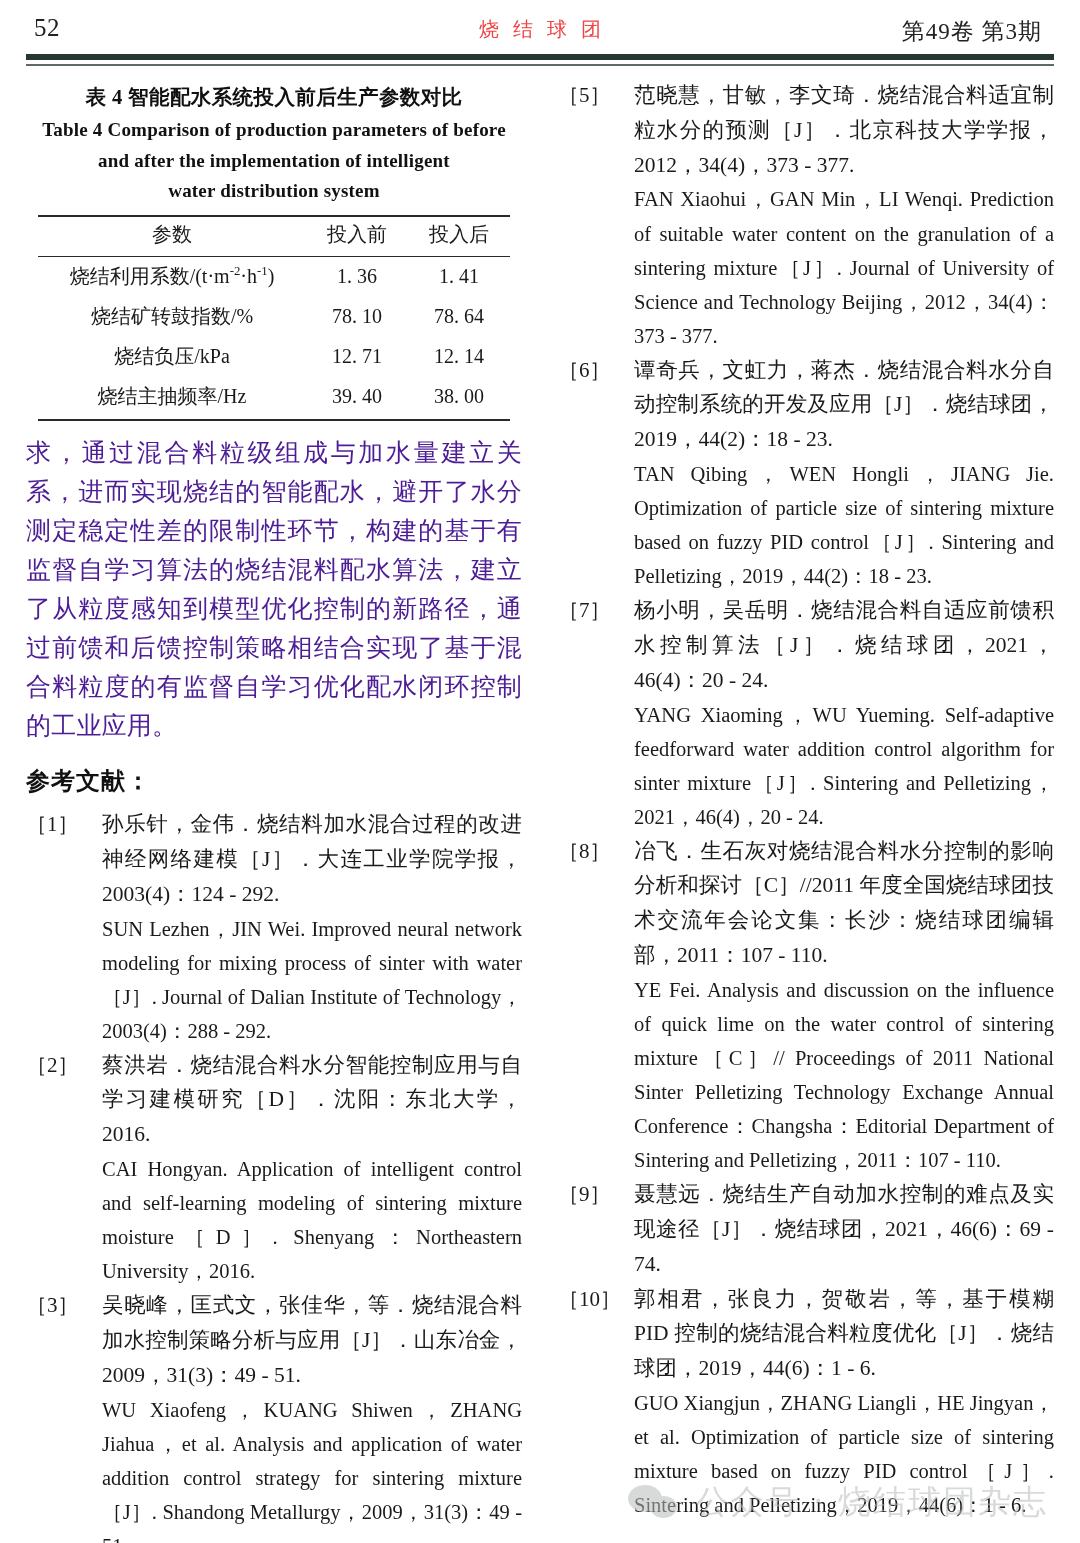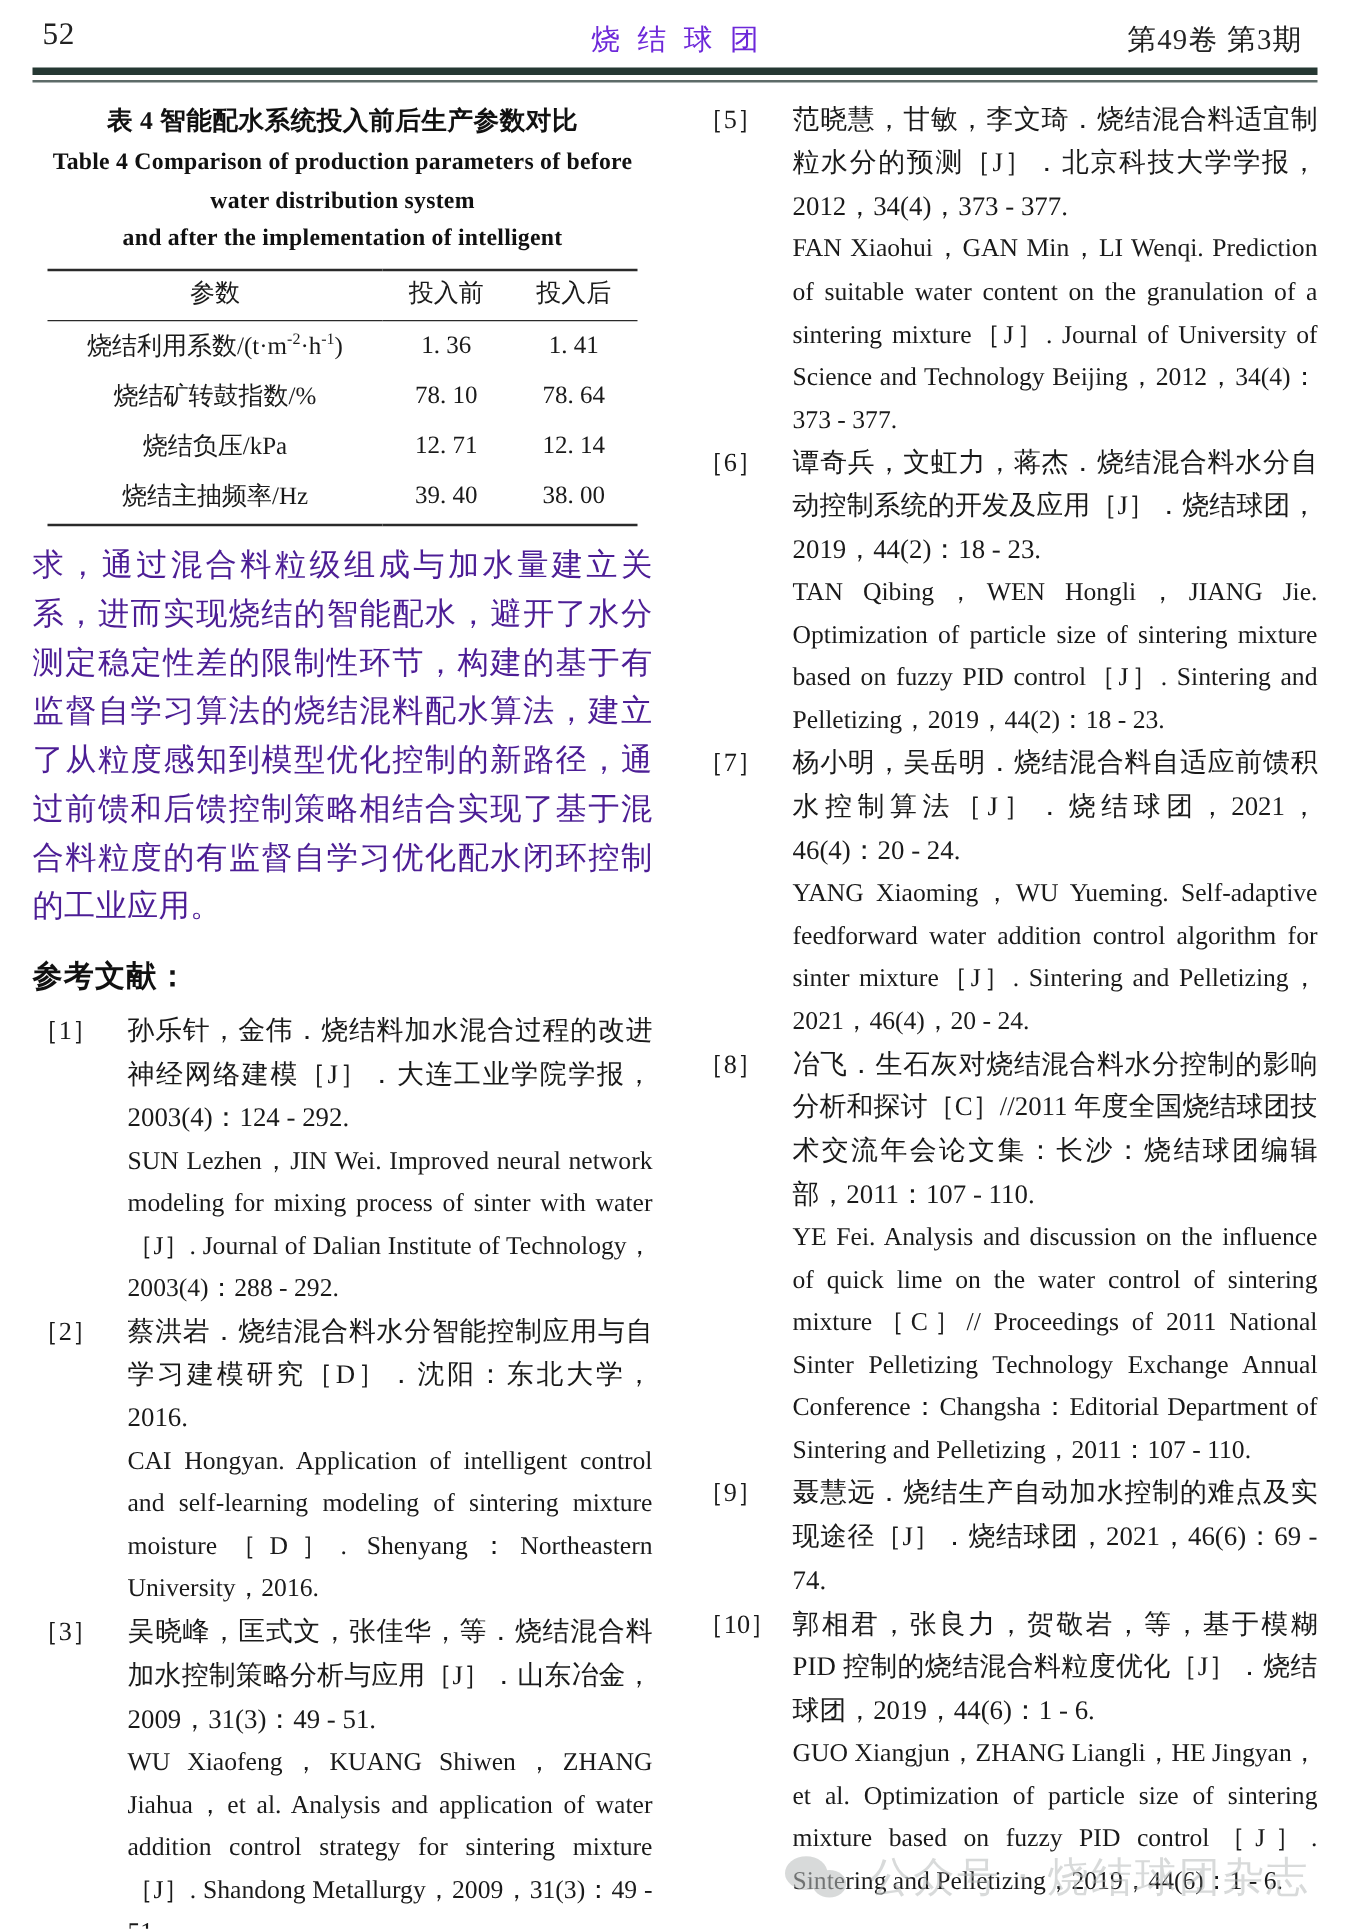--- a/index.html
+++ b/index.html
@@ -31,24 +31,24 @@
     font-size: 25px;
     letter-spacing: 0.5px;
     color: #222;
   }
   .rh-journal {
     position: absolute;
     left: 0;
     right: 0;
     top: 2px;
     text-align: center;
-    font-size: 23px;
+    font-size: 20px;
     letter-spacing: 14px;
     padding-left: 14px;
-    color: #6d28d9;
+    color: #ef4444;
   }
   .rh-issue {
     position: absolute;
     right: 12px;
     top: 2px;
     font-size: 23px;
     color: #222;
     letter-spacing: 1px;
   }
   .rule-thick {
@@ -229,22 +229,22 @@
 <div class="rule-thin"></div>
 
 <div class="columns">
 
   <div class="col col-left">
 
     <div class="table-block">
       <div class="tbl-cap-cn">表 4   智能配水系统投入前后生产参数对比</div>
       <div class="tbl-cap-en">
         <span class="ln">Table 4   Comparison of production parameters of before</span>
+        <span class="ln">and after the implementation of intelligent</span>
         <span class="ln">water distribution system</span>
-        <span class="ln">and after the implementation of intelligent</span>
       </div>
 
       <table class="data">
         <colgroup>
           <col class="col-param">
             <col class="col-val">
             <col class="col-val">
         </colgroup>
         <thead>
           <tr>

